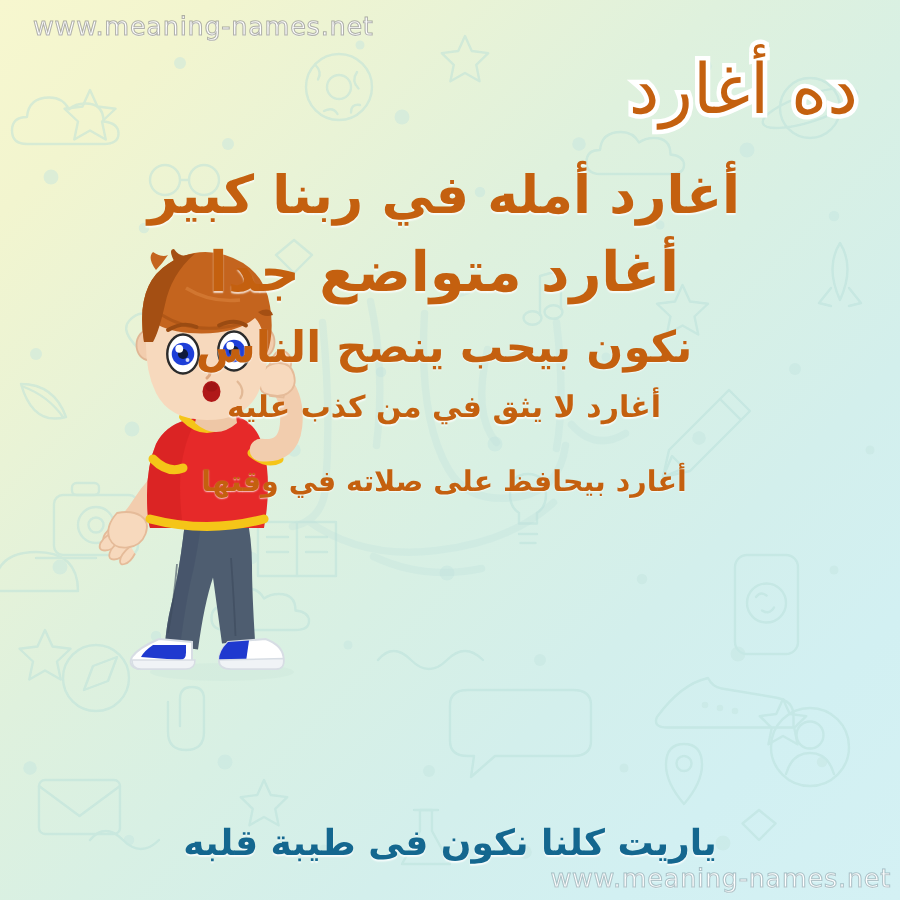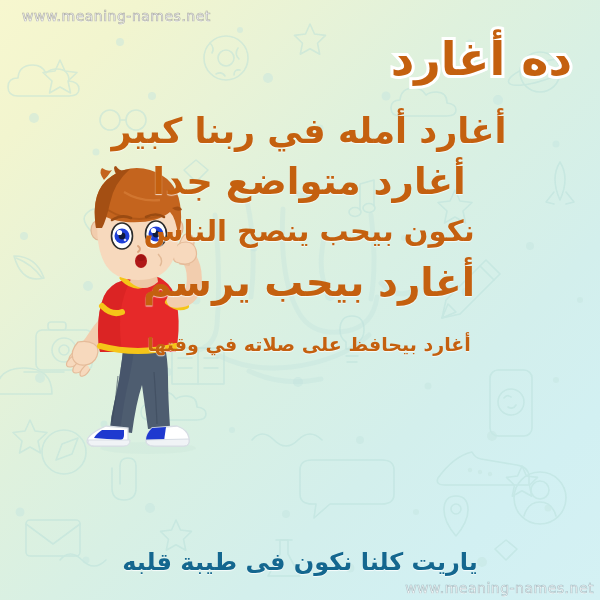--- a/index.html
+++ b/index.html
@@ -44,21 +44,21 @@
     height: 230px;
     pointer-events: none;
     opacity: .30;
   }
   .calligraphy svg { width: 100%; height: 100%; display: block; }
 
   
   .wm {
     position: absolute;
     font-family: "DejaVu Sans", "Liberation Sans", sans-serif;
-    font-size: 14px;
+    font-size: 17px;
     letter-spacing: .5px;
     color: rgba(255,255,255,.92);
     -webkit-text-stroke: .7px rgba(115,115,115,.55);
     text-shadow: 0 1px 0 rgba(255,255,255,.6);
     direction: ltr;
     white-space: nowrap;
     text-align: right;
   }
   .wm-top    { left: 22px;  top: 8px; }
   .wm-bottom { right: 6px;  bottom: 4px; color: rgba(255,255,255,.95);
@@ -74,35 +74,35 @@
     pointer-events: none;
   }
   .boy svg { width: 100%; height: 100%; display: block; }
 
   
   .title {
     position: absolute;
     right: 28px;
     top: 36px;
     font-size: 46px;
-    font-weight: 700;
+    font-weight: 400;
     color: #c4600f;
     line-height: 1;
     letter-spacing: 0;
     paint-order: stroke fill;
     -webkit-text-stroke: 6px #ffffff;
     text-shadow:
        2px 2px 0 rgba(255,255,255,.9),
       -2px 2px 0 rgba(255,255,255,.9);
     white-space: nowrap;
   }
 
   .lines {
     position: absolute;
-    right: 11px;
+    right: 24px;
     top: 110px;
     width: 560px;
     text-align: center;
     direction: rtl;
   }
   .line {
     color: #c4600f;
     font-weight: 700;
     line-height: 1.22;
     white-space: nowrap;
@@ -435,19 +435,19 @@
       <path d="M96 88 q6 6 2 12" stroke="#e2b996" stroke-width="1.4" fill="none"></path>
     </svg>
   </div>
 
   <div class="title">ده أغارد</div>
 
   <div class="lines">
     <div class="line lg">أغارد أمله في ربنا كبير</div>
     <div class="line lg2">أغارد متواضع جدا</div>
     <div class="line md">نكون بيحب ينصح الناس</div>
-    <div class="line lg3">أغارد بيحب يرسم</div>
+    <div class="line sm">أغارد لا يثق في من كذب عليه</div>
     <div class="line sm2">أغارد بيحافظ على صلاته في وقتها</div>
   </div>
 
   <div class="footer">ياريت كلنا نكون فى طيبة قلبه</div>
 
 </div>
 
 </body></html>

